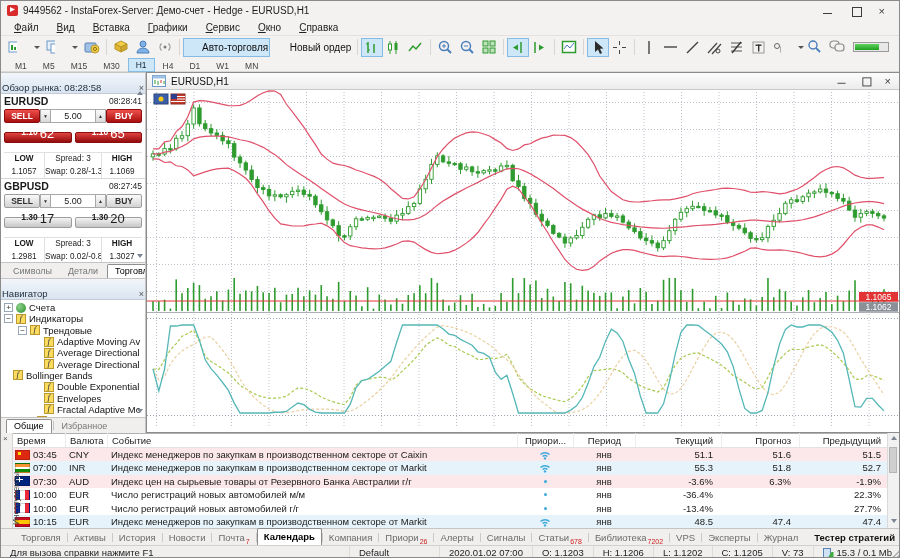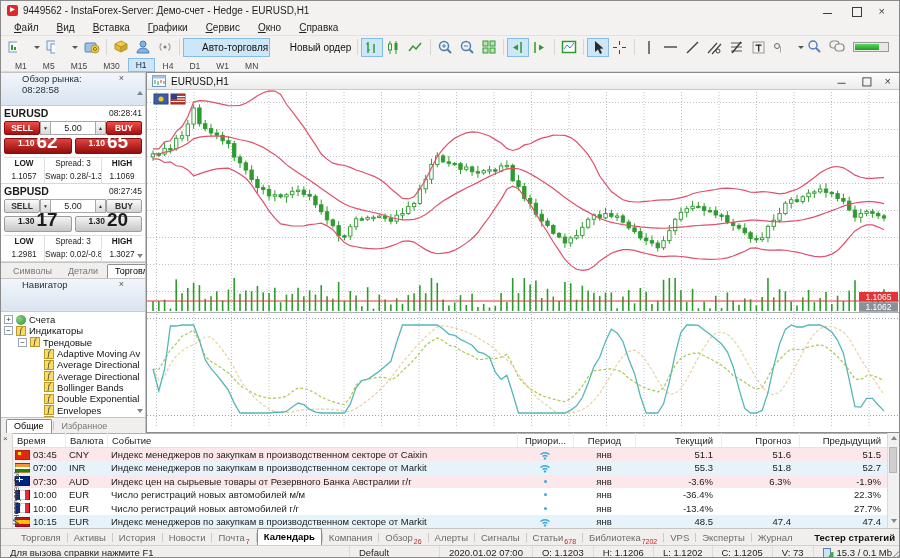--- a/index.html
+++ b/index.html
@@ -34,39 +34,39 @@
 .progress{width:36px;height:10px;border:1px solid #9a9a9a;background:#e8e8e8;position:relative}
 .progress::after{content:"";position:absolute;left:1px;top:1px;bottom:1px;width:72%;background:linear-gradient(#5fd35f,#1f9e1f)}
 
 
 .tfbar{position:absolute;top:57px;left:0;right:0;height:14px;background:#f3f2f1;border-bottom:1px solid #dcdad7;display:flex;align-items:center;padding-left:6px}
 .tf-btn{font-size:8.5px;color:#444;padding:0 7px;height:14px;line-height:14px;border:1px solid transparent;cursor:default}
 .tf-btn.active{background:#cde6f8;border-color:#84bce6;line-height:12px;color:#123}
 
 
 .mw{position:absolute;left:0;top:71px;width:145px;height:206px;background:#fff;border-right:1px solid #c6c4c2;border-top:1px solid #c6c4c2;overflow:hidden}
-.panel-head{height:33px;background:linear-gradient(#f2f6fb,#d9e4f0);border-bottom:1px solid #c2cbd6;display:flex;align-items:flex-start;padding:0 21px;font-size:9.5px;color:#1d2c3c}
+.panel-head{height:21px;background:linear-gradient(#f2f6fb,#d9e4f0);border-bottom:1px solid #c2cbd6;display:flex;align-items:flex-end;padding:0 1px;font-size:9.5px;color:#1d2c3c}
 .panel-close{margin-left:auto;font-size:9px;color:#555;cursor:default}
 .mw-sym{border-bottom:1px solid #d8d8d8;padding:0 3px;background:#fff}
 .sym-head{display:flex;justify-content:space-between;align-items:center;height:13px}
 .sym-head b{font-size:10.5px}
 .sym-time{font-size:8.5px;color:#222}
 .sym-btns{display:flex;gap:0;height:17px;align-items:center}
 .btn-trade{flex:0 0 36px;height:14px;font-size:8.5px;font-weight:bold;text-align:center;line-height:13px;border-radius:2px;cursor:default}
 .btn-trade.red{background:linear-gradient(#ee4f4b,#a80f0f);color:#fff;border:1px solid #8c0d0d}
 .btn-trade.gray{background:linear-gradient(#fbfbfb,#d2d2d2);color:#333;border:1px solid #9d9d9d}
 .spin{flex:1;display:flex;height:14px}
 .spin-btn{width:11px;background:linear-gradient(#fafafa,#dadada);border:1px solid #a8a8a8;font-size:5px;display:flex;align-items:center;justify-content:center;color:#333;cursor:default}
 .spin-val{flex:1;border-top:1px solid #a8a8a8;border-bottom:1px solid #a8a8a8;background:#fff;font-size:9px;text-align:center;line-height:12px}
-.sym-prices{display:flex;gap:3px;height:20px;padding:2px 0}
+.sym-prices{display:flex;gap:3px;height:27px;padding:8px 0}
 .pbox{flex:1;position:relative;border-radius:2px;display:flex;align-items:flex-end;justify-content:center;gap:2px;padding-bottom:2px;cursor:default}
 .pbox.red{background:linear-gradient(#df4440,#920c0c);border:1px solid #8c0d0d;color:#fff}
 .pbox.gray{background:linear-gradient(#f4f4f4,#c6c6c6);border:1px solid #9d9d9d;color:#1c1c1c}
 .psm{font-size:8.5px;font-weight:bold;margin-bottom:3px}
-.pbig{font-size:19px;font-weight:bold;line-height:0.95}
+.pbig{font-size:13px;font-weight:normal;line-height:0.95}
 .sym-info{display:grid;grid-template-columns:40px 1fr 40px;grid-auto-rows:12.5px;font-size:8.2px;text-align:center;border-top:1px solid #e0e0e0;margin-top:1px}
 .si{line-height:12.5px;white-space:nowrap;overflow:hidden}
 .si.a{font-weight:bold}
 .si.b,.si.d{border-left:1px solid #e0e0e0;border-right:1px solid #e0e0e0}
 .mini-tabs{position:absolute;left:0;right:0;bottom:0;height:16px;background:#f0efee;border-top:1px solid #c6c4c2;display:flex;align-items:flex-end;padding-left:5px;font-size:9px;color:#777}
 .mtab{padding:1px 7px 2px;cursor:default;white-space:nowrap}
 .mtab.active{background:#fff;border:1px solid #8f8f8f;border-bottom-color:#fff;color:#000;position:relative;top:1px;border-radius:2px 2px 0 0}
 .vdiv{width:1px;height:9px;background:#c6c6c6;margin:0 1px 3px}
 .sb-arrow{position:absolute;right:2px;width:0;height:0;border-left:3.5px solid transparent;border-right:3.5px solid transparent}
 .sb-up{border-bottom:4px solid #7d8793}
@@ -502,21 +502,21 @@
         <div class="tree-row" style="padding-left: 31px;">
           <span class="exp-sp"></span>
           <span class="icon-f"></span>
           <span class="tree-lab">Average Directional</span>
         </div>
         <div class="tree-row" style="padding-left: 31px;">
           <span class="exp-sp"></span>
           <span class="icon-f"></span>
           <span class="tree-lab">Average Directional</span>
         </div>
-        <div class="tree-row" style="padding-left: 31px;">
+        <div class="tree-row" style="">
           <span class="exp-sp"></span>
           <span class="icon-f"></span>
           <span class="tree-lab">Bollinger Bands</span>
         </div>
         <div class="tree-row" style="padding-left: 31px;">
           <span class="exp-sp"></span>
           <span class="icon-f"></span>
           <span class="tree-lab">Double Exponential</span>
         </div>
         <div class="tree-row" style="padding-left: 31px;">
@@ -1136,21 +1136,21 @@
       <div class="bt"><span>История</span></div>
       <span class="bt-sep"></span>
       <div class="bt"><span>Новости</span></div>
       <span class="bt-sep"></span>
       <div class="bt"><span>Почта</span><span class="cnt">7</span></div>
       <span class="bt-sep"></span>
       <div class="bt active"><span>Календарь</span></div>
       <span class="bt-sep"></span>
       <div class="bt"><span>Компания</span></div>
       <span class="bt-sep"></span>
-      <div class="bt"><span>Обзор</span><span class="cnt">26</span></div>
+      <div class="bt"><span>Приори</span><span class="cnt">26</span></div>
       <span class="bt-sep"></span>
       <div class="bt"><span>Алерты</span></div>
       <span class="bt-sep"></span>
       <div class="bt"><span>Сигналы</span></div>
       <span class="bt-sep"></span>
       <div class="bt"><span>Статьи</span><span class="cnt">678</span></div>
       <span class="bt-sep"></span>
       <div class="bt"><span>Библиотека</span><span class="cnt">7202</span></div>
       <span class="bt-sep"></span>
       <div class="bt"><span>VPS</span></div>

